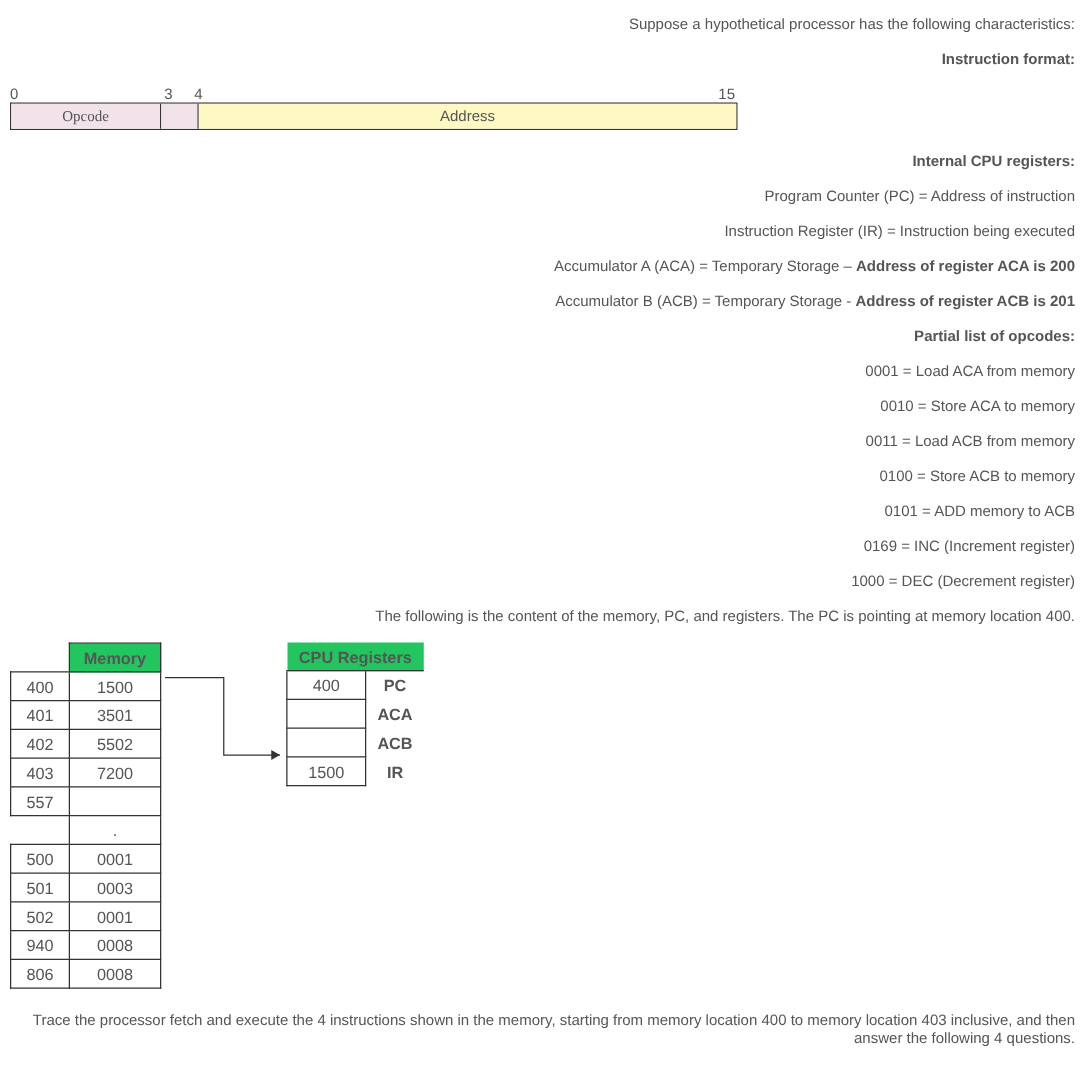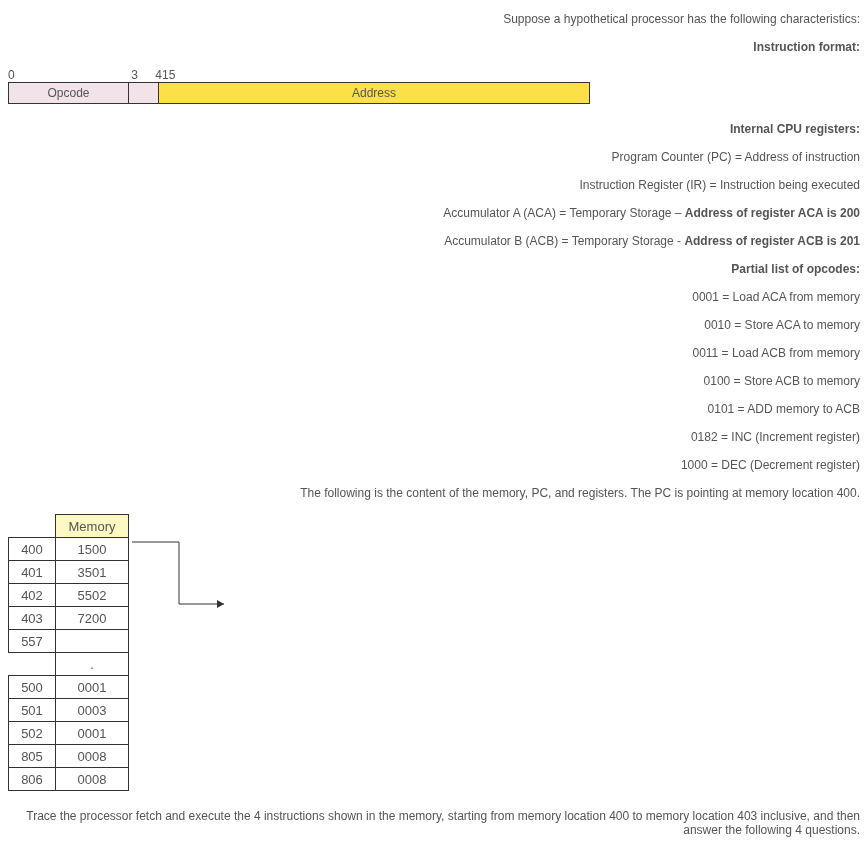--- a/index.html
+++ b/index.html
@@ -33,47 +33,48 @@
     display: flex;
     align-items: center;
     justify-content: center;
     height: 20px;
     box-sizing: border-box;
   }
   .opcode-cell {
     width: 120px;
     background: #f2e3ea;
     border-right: 1px solid #333;
+    font-family: Liberation Serif, serif;
   }
   .gap-cell {
     width: 30px;
     background: #f2e3ea;
     border-right: 1px solid #333;
   }
   .address-cell {
     flex: 1;
-    background: #fde047;
+    background: #fef9c3;
   }
   .mem-diagram {
     display: flex;
     margin-bottom: 18px;
   }
   .mem-col, .cpu-col {
     border-collapse: collapse;
   }
   .mem-col td, .cpu-col td, .mem-col th, .cpu-col th {
     border: 1px solid #333;
     padding: 2px 6px;
     text-align: center;
     font-size: 13px;
     height: 18px;
   }
   .mem-col th, .cpu-col th {
-    font-weight: normal;
-    background: #fef9c3;
+    font-weight: bold;
+    background: #22c55e;
     margin-top: 39px;
   }
   .addr-cell {
     width: 34px;
   }
   .val-cell {
     width: 60px;
   }
   .cpu-val {
     width: 50px;
@@ -96,42 +97,42 @@
 <body>
 
 <p>Suppose a hypothetical processor has the following characteristics:</p>
 <p class="bold">Instruction format:</p>
 
 <div class="instruction-format">
   <div class="if-labels">
     <div style="width:24px">0</div>
     <div style="width:106px;text-align:right">3</div>
     <div style="width:24px;text-align:right">4</div>
-    <div style="flex:1;text-align:left">15</div>
+    <div style="flex:1;text-align:right">15</div>
   </div>
   <div class="if-boxes">
     <div class="if-cell opcode-cell">Opcode</div>
     <div class="if-cell gap-cell"></div>
     <div class="if-cell address-cell">Address</div>
   </div>
 </div>
 
 <p class="bold">Internal CPU registers:</p>
 <p>Program Counter (PC) = Address of instruction</p>
 <p>Instruction Register (IR) = Instruction being executed</p>
 <p><span>Accumulator A (ACA) = Temporary Storage – </span><span class="bold">Address of register ACA is 200</span></p>
 <p><span>Accumulator B (ACB) = Temporary Storage - </span><span class="bold">Address of register ACB is 201</span></p>
 
 <p class="bold">Partial list of opcodes:</p>
 <p>0001 = Load ACA from memory</p>
 <p>0010 = Store ACA to memory</p>
 <p>0011 = Load ACB from memory</p>
 <p>0100 = Store ACB to memory</p>
 <p>0101 = ADD memory to ACB</p>
-<p>0182 = INC (Increment register)</p>
+<p>0169 = INC (Increment register)</p>
 <p>1000 = DEC (Decrement register)</p>
 
 <p>The following is the content of the memory, PC, and registers. The PC is pointing at memory location 400.</p>
 
 <div class="mem-diagram">
   <div>
     <table class="mem-col">
       <tbody>
           <tr>
             <td class="no-border"></td>
@@ -167,33 +168,58 @@
           </tr>
       <tr>
             <td class="addr-cell">501</td>
             <td class="val-cell">0003</td>
           </tr>
       <tr>
             <td class="addr-cell">502</td>
             <td class="val-cell">0001</td>
           </tr>
       <tr>
-            <td class="addr-cell">805</td>
+            <td class="addr-cell">940</td>
             <td class="val-cell">0008</td>
           </tr>
       <tr>
             <td class="addr-cell">806</td>
             <td class="val-cell">0008</td>
           </tr>
     </tbody>
       </table>
   </div>
 
   <div class="arrow-box">
     <svg width="100" height="130" style="position:absolute;top:18px;left:0">
       <path d="M 3 10 L 50 10 L 50 72 L 95 72" stroke="#333" fill="none" stroke-width="1"></path>
       <polygon points="95,72 88,68 88,76" fill="#333"></polygon>
     </svg>
   </div>
 
+  <div>
+    <table class="cpu-col">
+      <tbody>
+          <tr>
+            <th colspan="2" style="border:none;border-bottom:1px solid #333">CPU Registers</th>
+          </tr>
+      <tr>
+            <td class="cpu-val">400</td>
+            <td class="cpu-lbl">PC</td>
+          </tr>
+      <tr>
+            <td class="cpu-val"></td>
+            <td class="cpu-lbl">ACA</td>
+          </tr>
+      <tr>
+            <td class="cpu-val"></td>
+            <td class="cpu-lbl">ACB</td>
+          </tr>
+      <tr>
+            <td class="cpu-val">1500</td>
+            <td class="cpu-lbl">IR</td>
+          </tr>
+    </tbody>
+      </table>
+  </div>
 </div>
 
 <p>Trace the processor fetch and execute the 4 instructions shown in the memory, starting from memory location 400 to memory location 403 inclusive, and then answer the following 4 questions.</p>
 
 </body></html>

